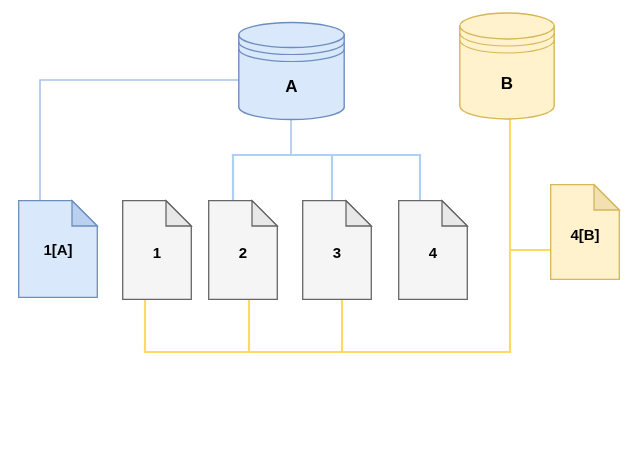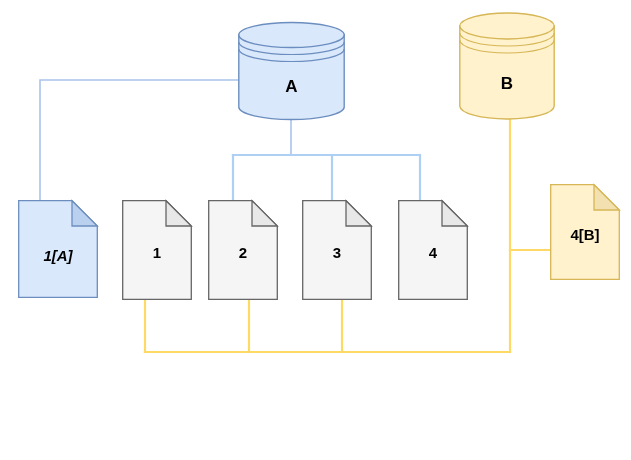--- a/index.html
+++ b/index.html
@@ -116,21 +116,21 @@
       <path d="M 0.8 28 A 47.2 13 0 0 0 95.2 28" fill="none" stroke="#d6b656" stroke-width="1.1"></path>
     </svg>
     <div class="node-label cyl-label" style="padding-top:18px;">B</div>
   </div>
 
   <div class="node" style="left:18px; top:200px; width:80px; height:98px;">
     <svg width="80" height="98" viewBox="0 0 80 98">
       <path d="M 0.7 0.7 L 54 0.7 L 79.3 26 L 79.3 97.3 L 0.7 97.3 Z" fill="#dae8fc" stroke="#6c8ebf" stroke-width="1.3"></path>
       <path d="M 54 0.7 L 79.3 26 L 54 26 Z" fill="#b9d0ee" stroke="#6c8ebf" stroke-width="1.3"></path>
     </svg>
-    <div class="node-label doc-label" style="padding-top:6px;font-style:italic;">1[A]</div>
+    <div class="node-label doc-label" style="">1[A]</div>
   </div>
 
   <div class="node" style="left:122px; top:200px; width:70px; height:100px;">
     <svg width="70" height="100" viewBox="0 0 70 100">
       <path d="M 0.7 0.7 L 44 0.7 L 69.3 26 L 69.3 99.3 L 0.7 99.3 Z" fill="#f5f5f5" stroke="#666666" stroke-width="1.3"></path>
       <path d="M 44 0.7 L 69.3 26 L 44 26 Z" fill="#e8e8e8" stroke="#666666" stroke-width="1.3"></path>
     </svg>
     <div class="node-label doc-label" style="padding-top:2px;">1</div>
   </div>
 

